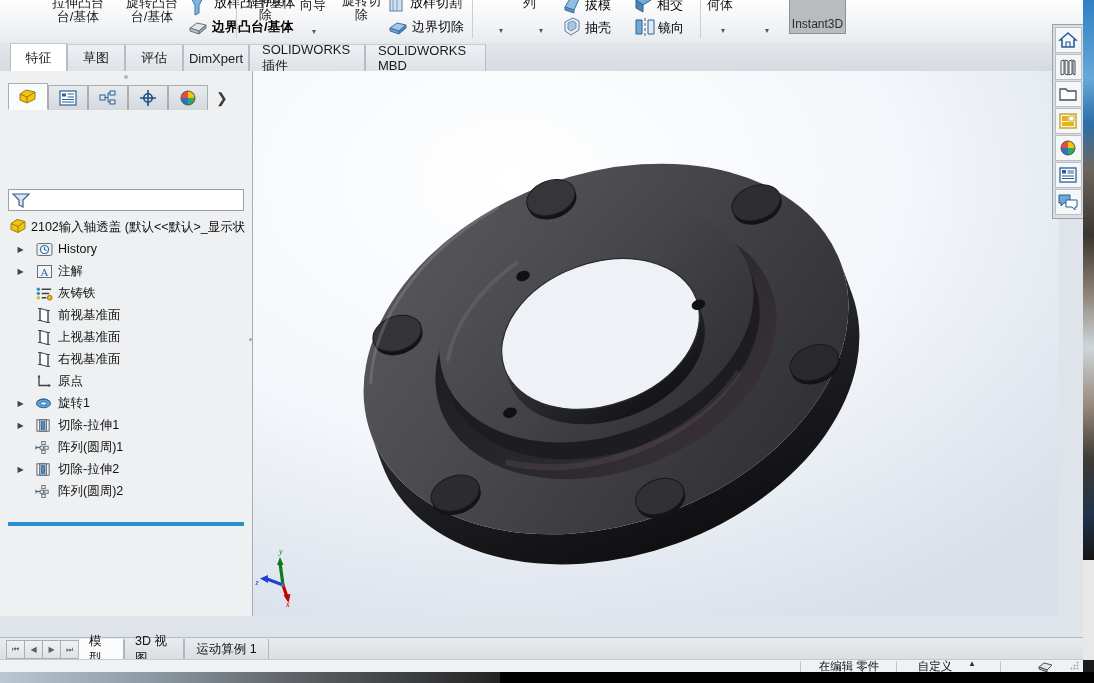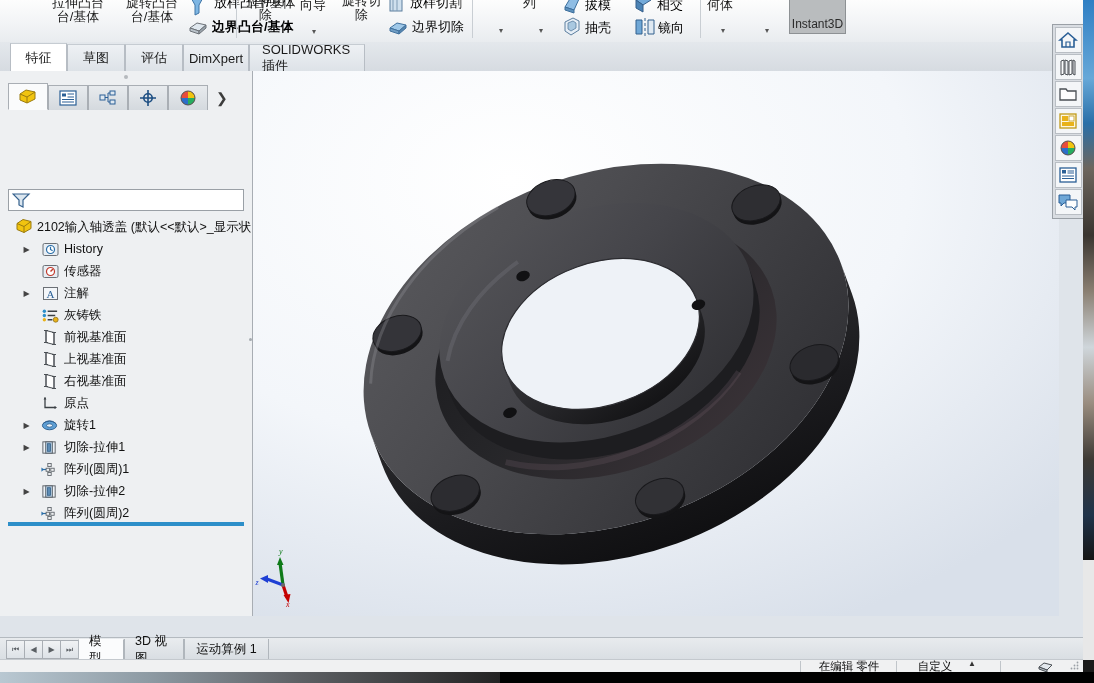--- a/index.html
+++ b/index.html
@@ -57,21 +57,21 @@
   .lp-dots:after{content:"";position:absolute;left:124px;top:4px;width:4px;height:4px;border-radius:50%;background:#b5b9bd;}
 
   .pmtabs{position:absolute;left:8px;top:12px;width:236px;height:27px;display:flex;align-items:flex-end;}
   .pmtab{width:40px;height:25px;display:flex;align-items:center;justify-content:center;
     background:linear-gradient(180deg,#e8ebee 0%,#d4d9de 100%);border:1px solid #a9aeb4;border-bottom:none;box-sizing:border-box;}
   .pmtab.active{background:#fafbfc;border-bottom:1px solid #fafbfc;height:27px;}
   .pmarrow{margin-left:8px;font-size:14px;color:#3c3c3c;padding-bottom:4px;}
 
   .filterbar{position:absolute;left:8px;top:118px;width:236px;height:22px;background:#fff;border:1px solid #9aa0a6;box-sizing:border-box;display:flex;align-items:center;padding-left:3px;}
 
-  .tree{position:absolute;left:0;top:145px;width:252px;padding-left:6px;}
+  .tree{position:absolute;left:0;top:145px;width:252px;}
   .trow{position:relative;height:22px;display:flex;align-items:center;font-size:12.5px;color:#111;white-space:nowrap;}
   .tw{position:absolute;width:9px;text-align:center;font-size:8px;color:#444;}
   .ticon{position:absolute;width:17px;height:17px;}
   .tlabel{position:absolute;}
   .tree-sel-bar{position:absolute;left:8px;top:451px;width:236px;height:4px;background:#2d8fc9;}
 
   
   .splitter{position:absolute;left:246px;top:300px;width:8px;height:80px;}
   .splitter:after{content:"";position:absolute;left:3px;top:38px;width:3px;height:3px;border-radius:50%;background:#a6abb0;}
 
@@ -237,20 +237,21 @@
         <span>Instant3D</span>
       </div>
     </div>
 
     <div class="cmtabs">
       <div class="cmtab active" style="left:10px;width:57px;">特征</div>
       <div class="cmtab" style="left:67px;width:58px;">草图</div>
       <div class="cmtab" style="left:125px;width:58px;">评估</div>
       <div class="cmtab" style="left:183px;width:66px;">DimXpert</div>
       <div class="cmtab" style="left:249px;width:116px;">SOLIDWORKS 插件</div>
+      <div class="cmtab" style="left:365px;width:121px;">SOLIDWORKS MBD</div>
 
       <div class="viewbar">
         <div class="vb">
           <svg width="20" height="20" viewBox="0 0 20 20">
             <circle cx="8" cy="8" r="5.5" fill="#eaf3fb" stroke="#3d72a4" stroke-width="1.6"></circle>
             <path d="M12 12 L18 18" stroke="#3d72a4" stroke-width="2.2"></path>
             <path d="M8 5 L8 11 M5 8 L11 8" stroke="#3d72a4" stroke-width="1"></path>
           </svg>
         </div>
         <div class="vb">
@@ -407,28 +408,20 @@
         <div class="trow">
           <span class="tw" style="left:16px;">▶</span>
           <svg class="ticon" style="left:36px;top:3px;" width="17" height="16" viewBox="0 0 17 16">
             <rect x="1" y="2" width="15" height="12" rx="1.5" fill="#e8eef4" stroke="#6b7076" stroke-width="1"></rect>
             <circle cx="8.5" cy="8" r="4" fill="#fff" stroke="#2a6ea8" stroke-width="1.2"></circle>
             <path d="M8.5 5.3 L8.5 8 L10.6 9.3" stroke="#2a6ea8" stroke-width="1.2" fill="none"></path>
           </svg>
           <span class="tlabel" style="left:58px;">History</span>
         </div>
 
-        <div class="trow">
-          <svg class="ticon" style="left:36px;top:3px;" width="17" height="16" viewBox="0 0 17 16">
-            <rect x="1" y="2" width="15" height="12" rx="1.5" fill="#e8eef4" stroke="#6b7076" stroke-width="1"></rect>
-            <circle cx="8.5" cy="8" r="4" fill="#fff" stroke="#c0392b" stroke-width="1.2"></circle>
-            <path d="M8.5 8 L11 5.5" stroke="#c0392b" stroke-width="1.4"></path>
-          </svg>
-          <span class="tlabel" style="left:58px;">传感器</span>
-        </div>
 
         <div class="trow">
           <span class="tw" style="left:16px;">▶</span>
           <svg class="ticon" style="left:36px;top:3px;" width="17" height="16" viewBox="0 0 17 16">
             <rect x="1.5" y="2" width="14" height="12" fill="#f3f6f9" stroke="#6b7076" stroke-width="1"></rect>
             <text x="8.5" y="12" font-size="11" text-anchor="middle" fill="#2a5f96" font-family="Liberation Serif, serif">A</text>
           </svg>
           <span class="tlabel" style="left:58px;">注解</span>
         </div>
 

